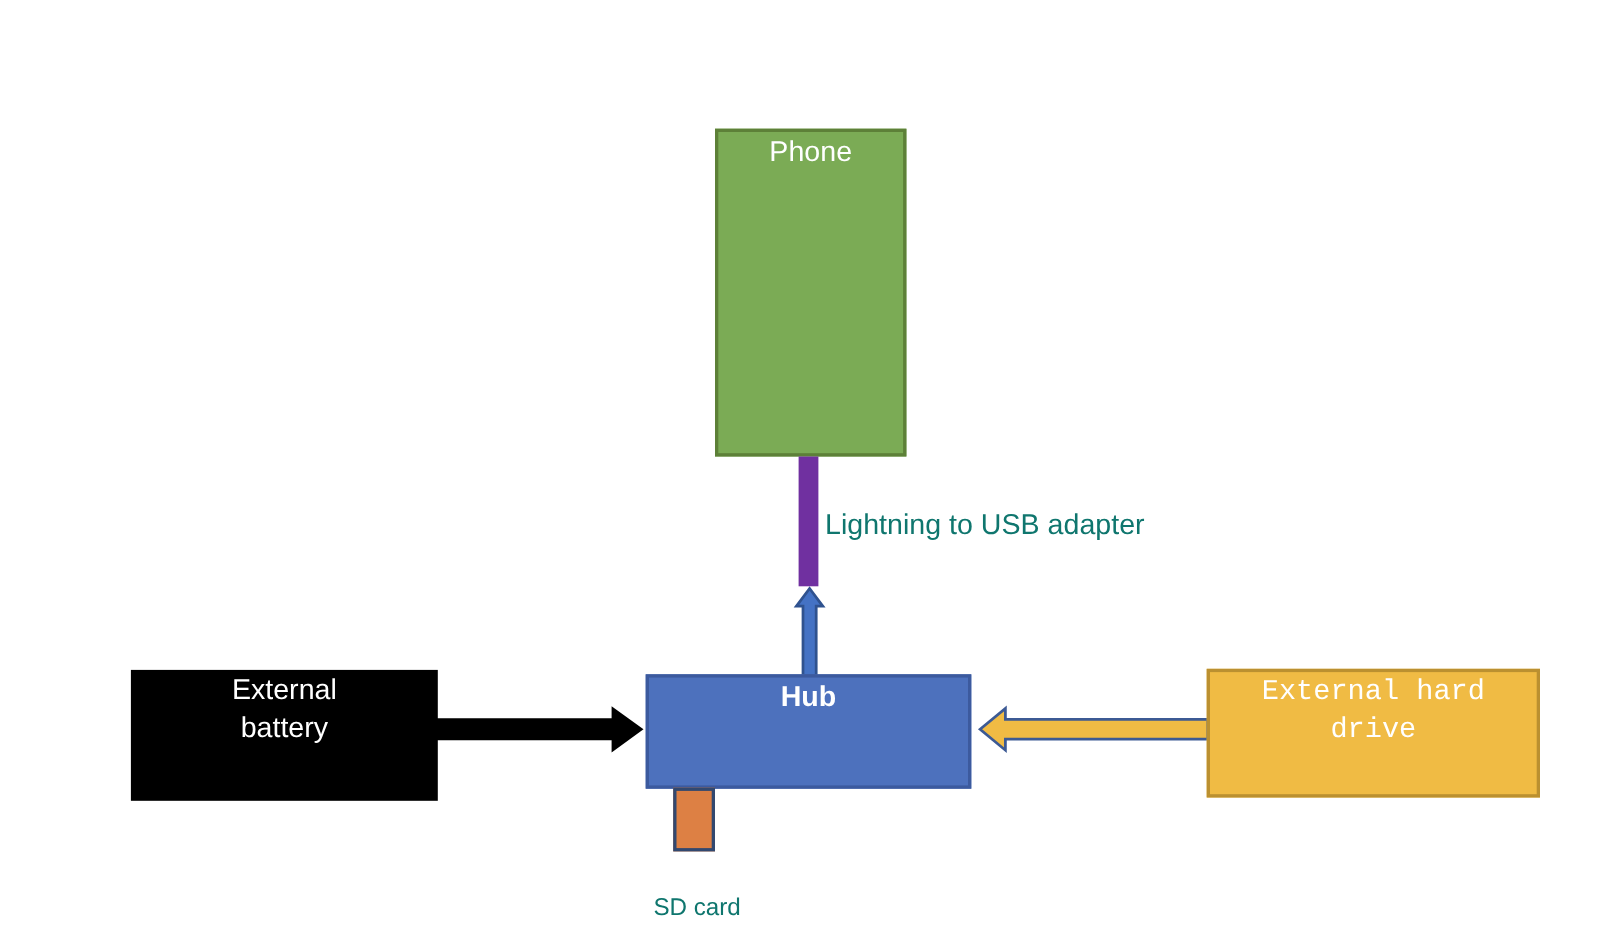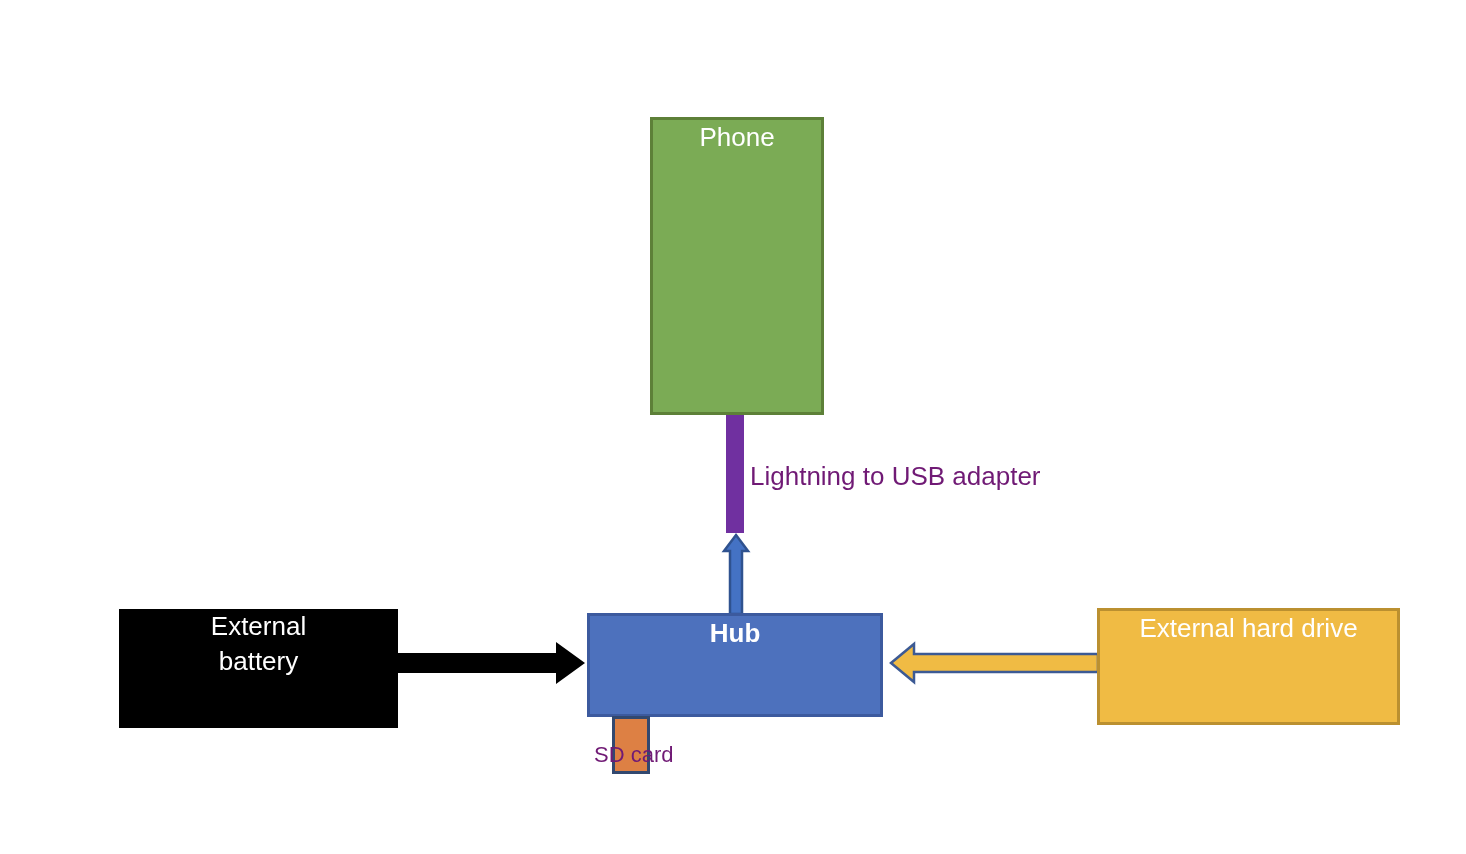--- a/index.html
+++ b/index.html
@@ -40,44 +40,44 @@
   .node-battery {
     left: 119px; top: 609px; width: 279px; height: 119px;
     background: #000000;
   }
   .node-battery .node-label { max-width: 175px; }
   .node-hdd {
     left: 1097px; top: 608px; width: 303px; height: 117px;
     background: #F0BB44;
     border: 3px solid #BB9030;
   }
-  .node-hdd .node-label { max-width: 235px; }
+  .node-hdd .node-label { max-width: 235px; font-family: Liberation Mono, monospace; }
   .adapter-shape {
     position: absolute;
     left: 726px; top: 415px; width: 18px; height: 118px;
     background: #7030A0;
   }
   .sd-shape {
     position: absolute;
     left: 612px; top: 716px; width: 38px; height: 58px;
     background: #DD8044;
     border: 3px solid #32486F;
     box-sizing: border-box;
   }
   .free-label {
     position: absolute;
-    color: #701a75;
+    color: #0f766e;
     white-space: nowrap;
   }
   .adapter-label {
     left: 750px; top: 461px;
     font-size: 26px;
   }
   .sd-label {
-    left: 594px; top: 742px;
+    left: 594px; top: 812px;
     font-size: 22px;
   }
   .arrow-layer {
     position: absolute;
     left: 0; top: 0;
     width: 1466px; height: 854px;
   }
 </style>
 </head>
 <body>

